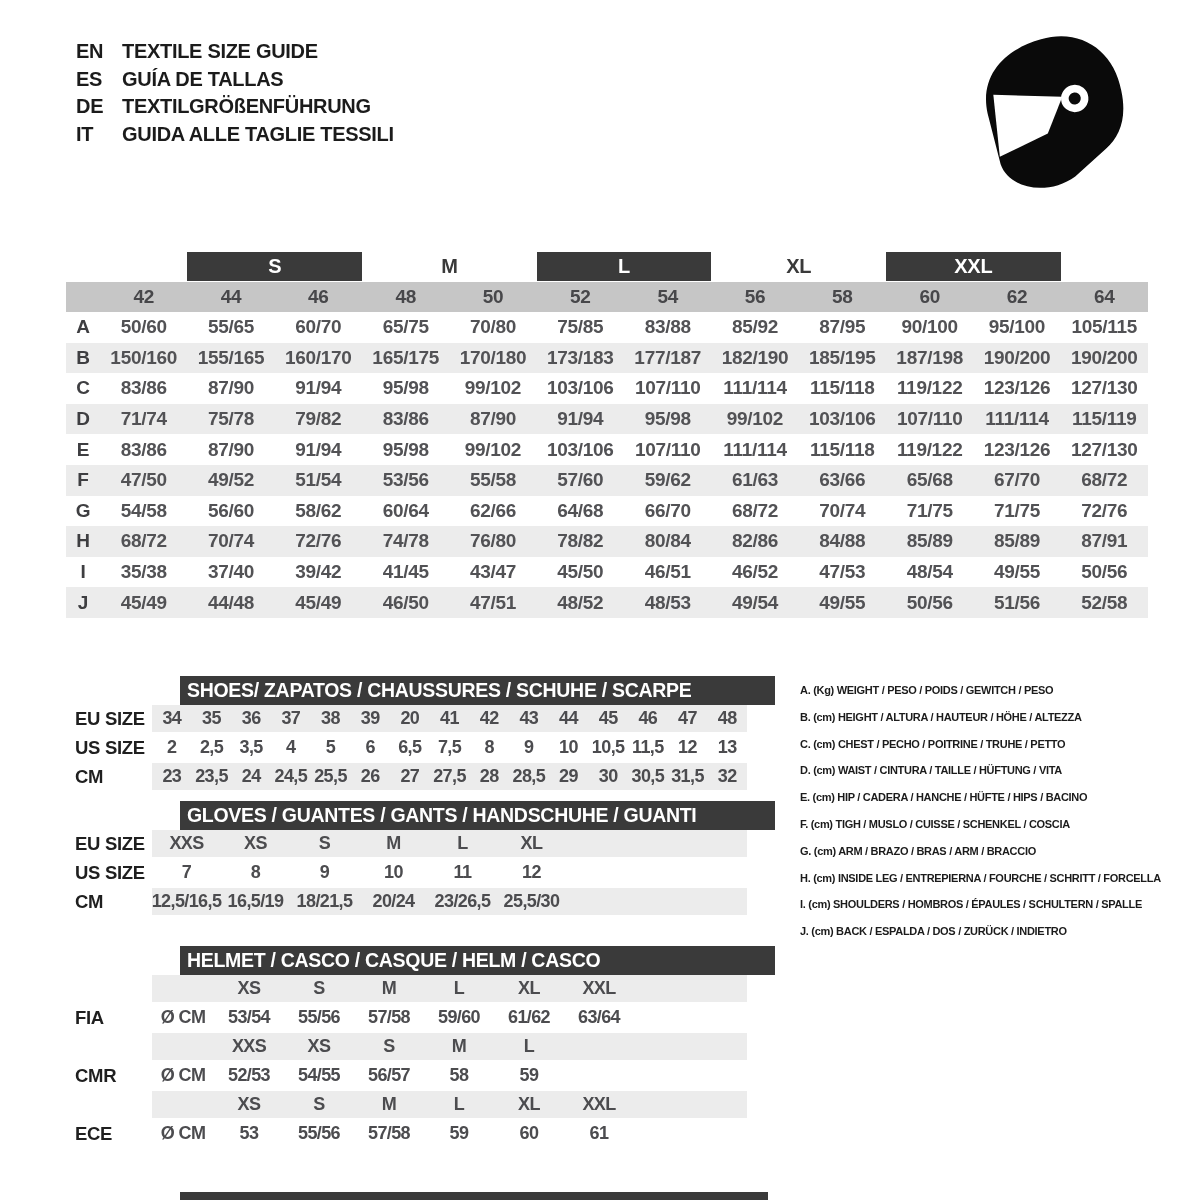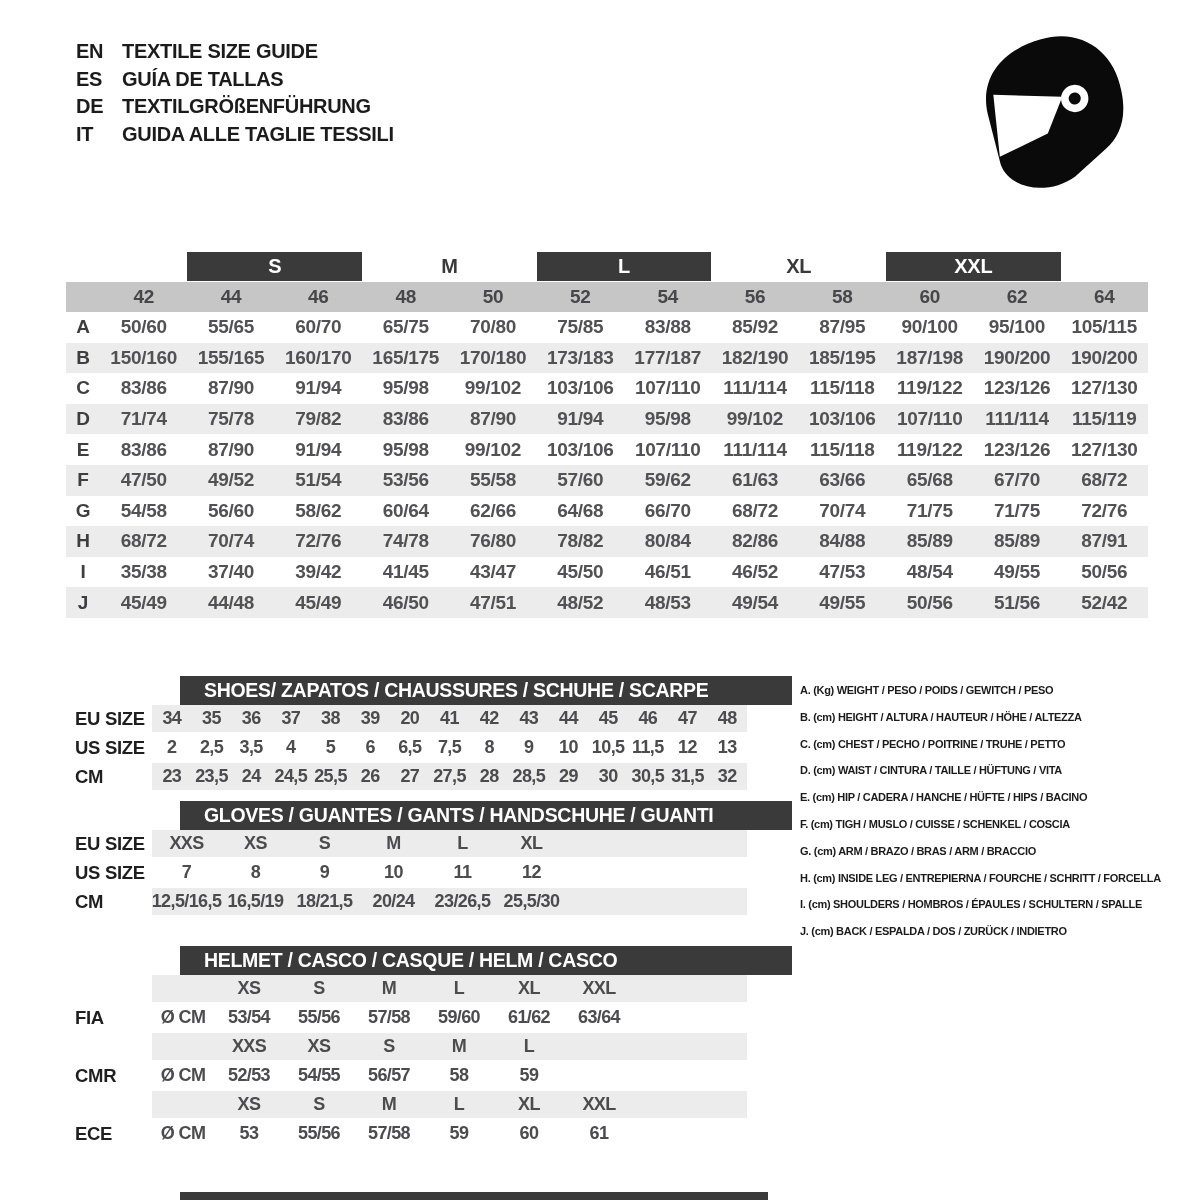--- a/index.html
+++ b/index.html
@@ -27,21 +27,21 @@
   .trow:nth-child(even){background:#ececec;}
   .tlabel{display:flex;align-items:center;justify-content:center;font-size:19px;color:#3e3e41;}
   .tcell{display:flex;align-items:center;justify-content:center;font-size:19px;color:#525255;white-space:nowrap;}
 
   
   .sub-block{position:absolute;left:75px;width:720px;}
   .shoes-block{top:676px;}
   .gloves-block{top:801px;}
   .helmet-block{top:946px;}
   .bar{margin-left:105px;width:588px;height:29px;background:#3a3a3a;color:#fff;
-       font-size:19.5px;line-height:29px;padding-left:24px;white-space:nowrap;}
+       font-size:19.5px;line-height:29px;padding-left:7px;white-space:nowrap;}
   .sub-row{position:relative;height:29px;}
   .sub-label{position:absolute;left:0;top:0;height:27px;display:flex;align-items:center;
              font-size:18.5px;color:#1f1f1f;white-space:nowrap;}
   .cells{margin-left:77px;width:595px;height:27px;margin-bottom:2px;display:grid;align-items:center;}
   .cells.shaded{background:#ececec;}
   .s-cells{grid-template-columns:repeat(15,1fr);}
   .g-cells{grid-template-columns:repeat(6,69px);}
   .h-cells{grid-template-columns:62px repeat(6,70px);}
   .scell{display:flex;align-items:center;justify-content:center;font-size:18px;
          color:#4c4c4f;white-space:nowrap;letter-spacing:-0.6px;}
@@ -252,21 +252,21 @@
           <div class="tcell">44/48</div>
           <div class="tcell">45/49</div>
           <div class="tcell">46/50</div>
           <div class="tcell">47/51</div>
           <div class="tcell">48/52</div>
           <div class="tcell">48/53</div>
           <div class="tcell">49/54</div>
           <div class="tcell">49/55</div>
           <div class="tcell">50/56</div>
           <div class="tcell">51/56</div>
-          <div class="tcell">52/42</div>
+          <div class="tcell">52/58</div>
         </div>
       </div>
   </div>
 
   <div class="sub-block shoes-block">
     <div class="bar">SHOES/ ZAPATOS / CHAUSSURES / SCHUHE / SCARPE</div>
     <div id="shoesRows">
         <div class="sub-row">
           <div class="sub-label">EU SIZE</div>
           <div class="cells s-cells shaded">

